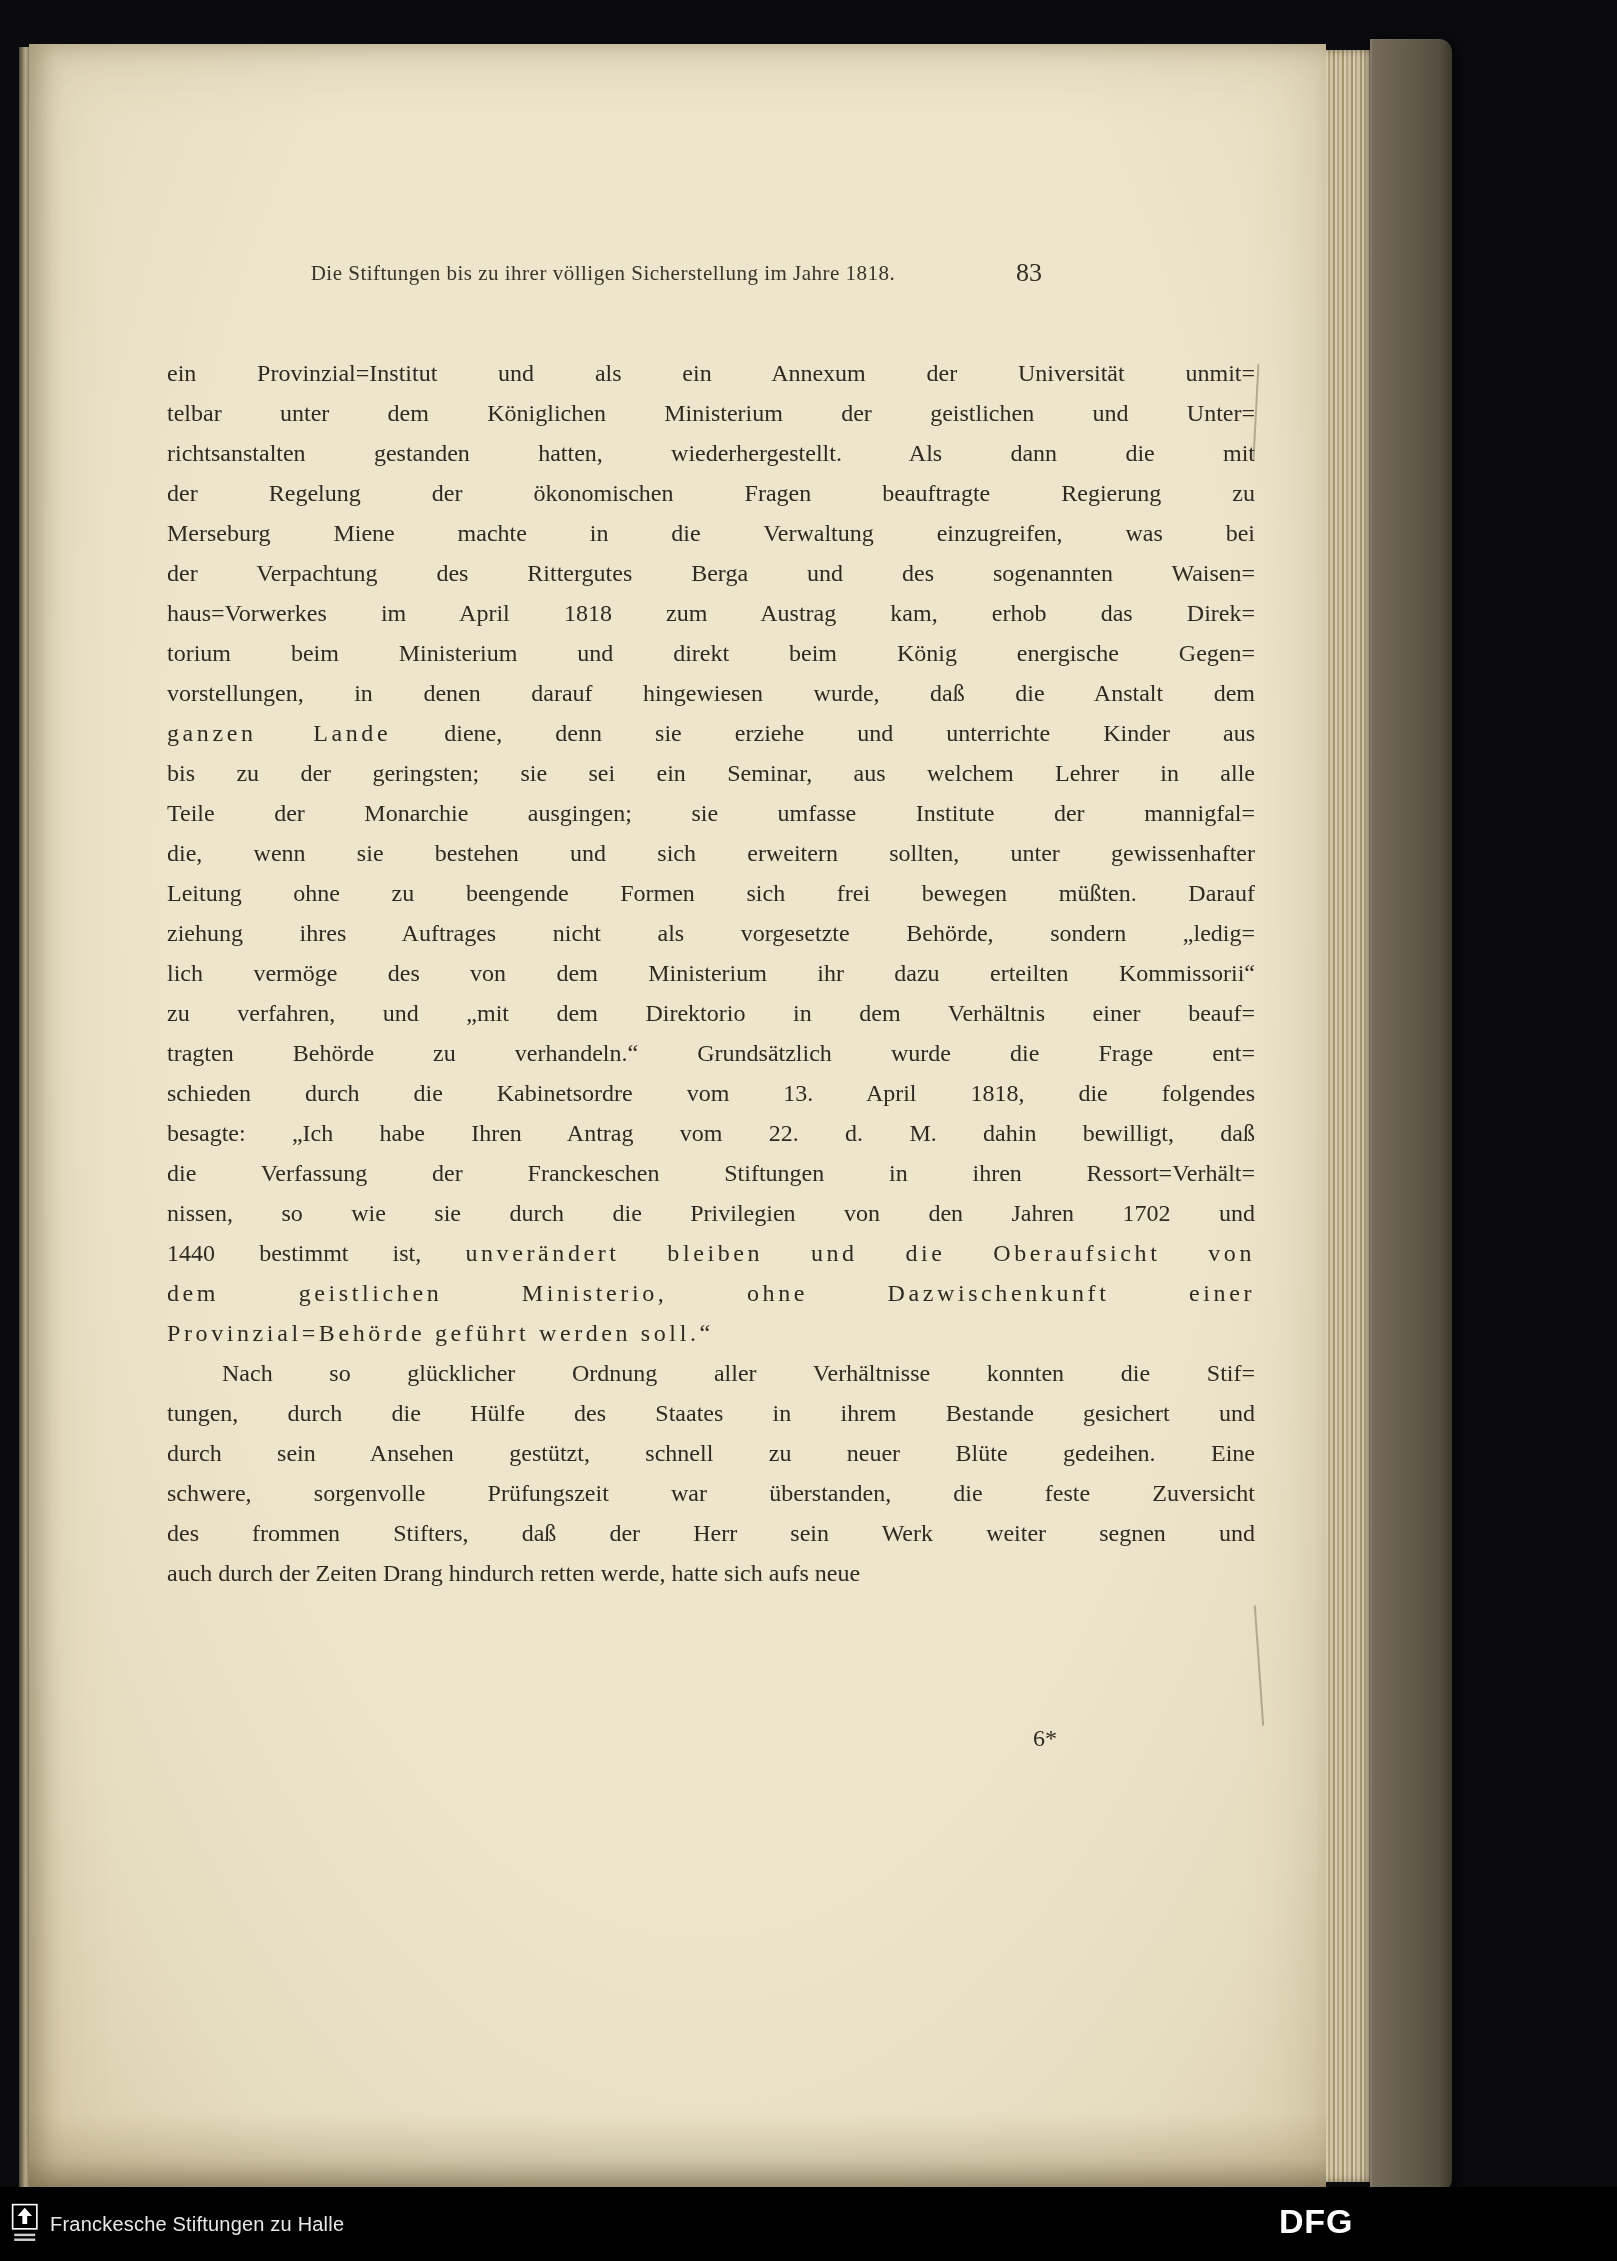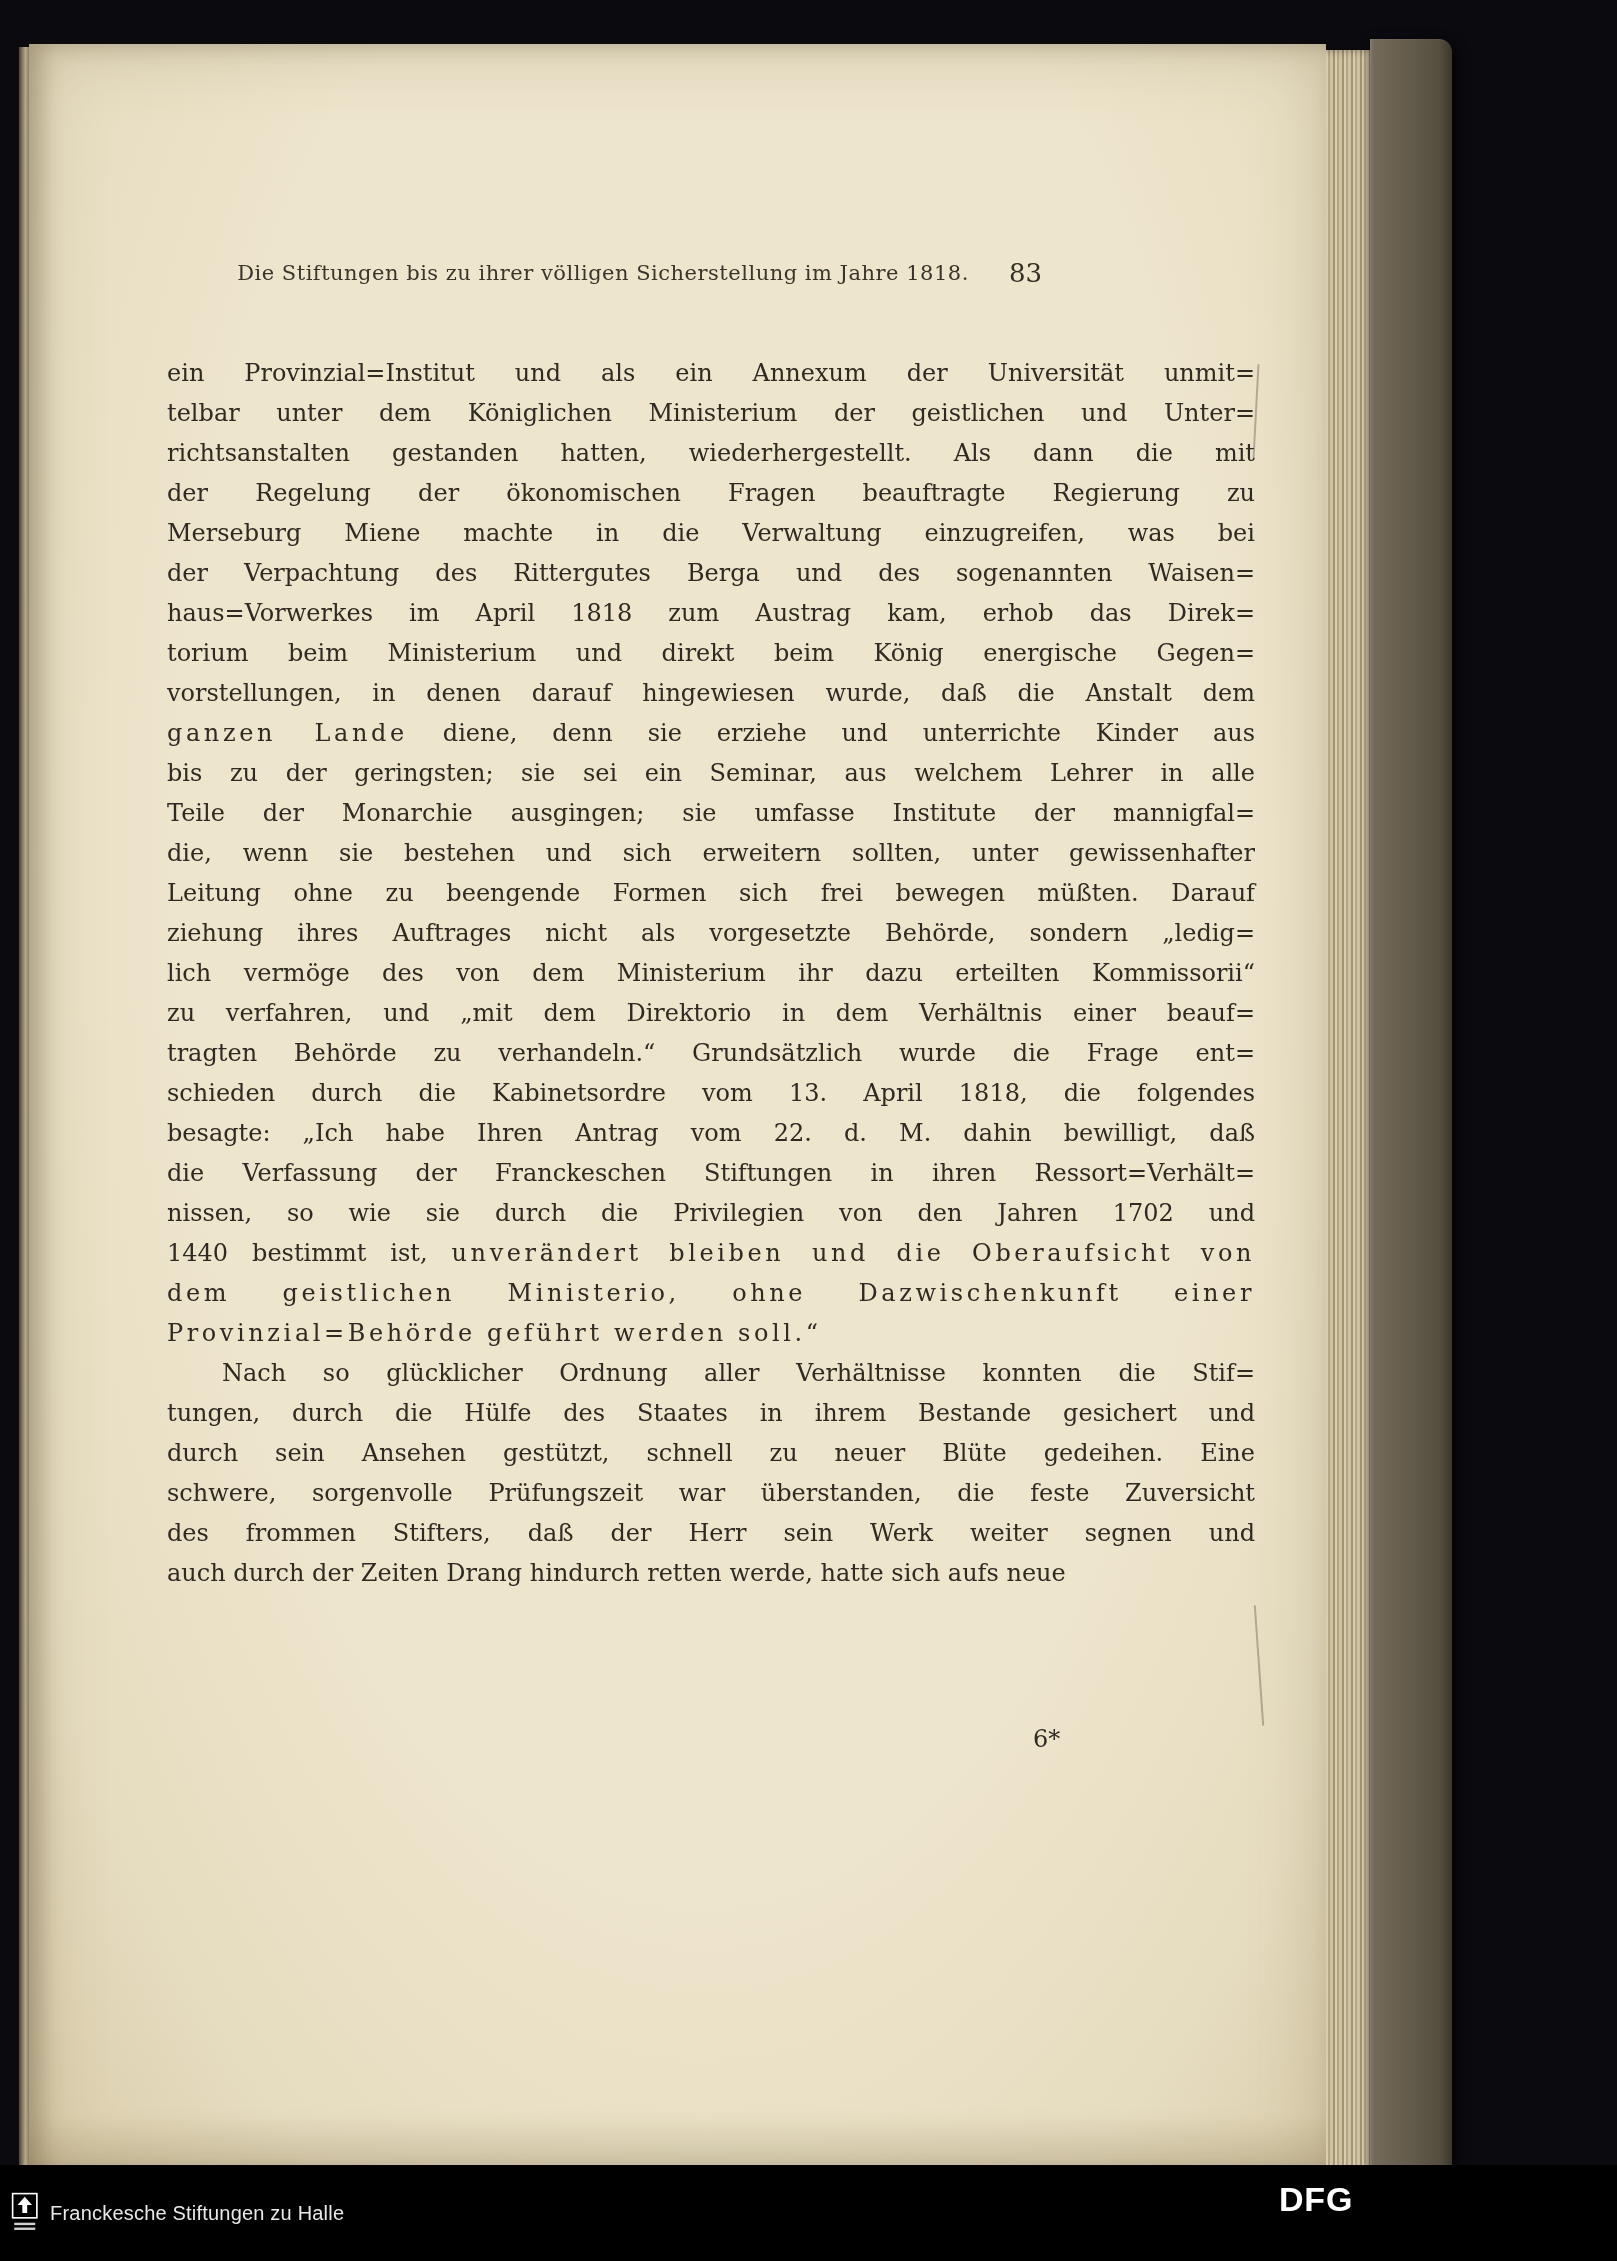--- a/index.html
+++ b/index.html
@@ -31,20 +31,21 @@
     position: absolute; left: 19.4px; top: 47px; width: 11.3px; height: 2140px;
     background: linear-gradient(90deg, #4a4336, #b7aa8a 55%, #6d6250);
   }
 
   
   .page {
     position: absolute; left: 29px; top: 44px; width: 1297px; height: 2143px;
     background: radial-gradient(ellipse at 52% 38%, #ede5cc 55%, #e6dcc0 80%, #d8cba9 100%);
     box-shadow: inset 0 0 73px rgba(120,100,60,0.28), inset 11.3px 0 21px rgba(70,55,30,0.30);
     color: #2f2a22;
+    font-family: Liberation Serif, serif;
   }
   .page::after {
     content: ''; position: absolute; left: 0; right: 0; bottom: 0; height: 73px;
     background: linear-gradient(to bottom, rgba(0,0,0,0) 0%, rgba(120,100,60,0.16) 60%, rgba(85,70,40,0.38) 100%);
     pointer-events: none;
   }
 
   
   .header { position: absolute; left: 121px; top: 217px; width: 1088px; height: 36px; }
   .header-title {
@@ -79,21 +80,21 @@
   
   .artifact {
     position: absolute; width: 2.4px; background: #6e6552; opacity: 0.45;
     border-radius: 1.6px;
   }
   .artifact.a1 { left: 1226px; top: 320px; height: 95px; transform: rotate(3deg); }
   .artifact.a2 { left: 1229px; top: 1561px; height: 121px; transform: rotate(-4deg); }
 
   
   .footer-bar {
-    position: absolute; left: 0; right: 0; bottom: 0; height: 96px;
+    position: absolute; left: 0; right: 0; bottom: 0; height: 74px;
     background: #000;
     display: flex; align-items: center; justify-content: space-between; margin-top: 28px;
   }
   .footer-left { display: flex; align-items: center; gap: 11.3px; padding-left: 11.3px; }
   .logo { display: inline-flex; width: 27.5px; height: 42px; }
   .footer-label {
     color: #e8e8e8; font-family: "Liberation Sans", sans-serif;
     font-size: 20px; letter-spacing: 0.2px;
   }
   .dfg {

